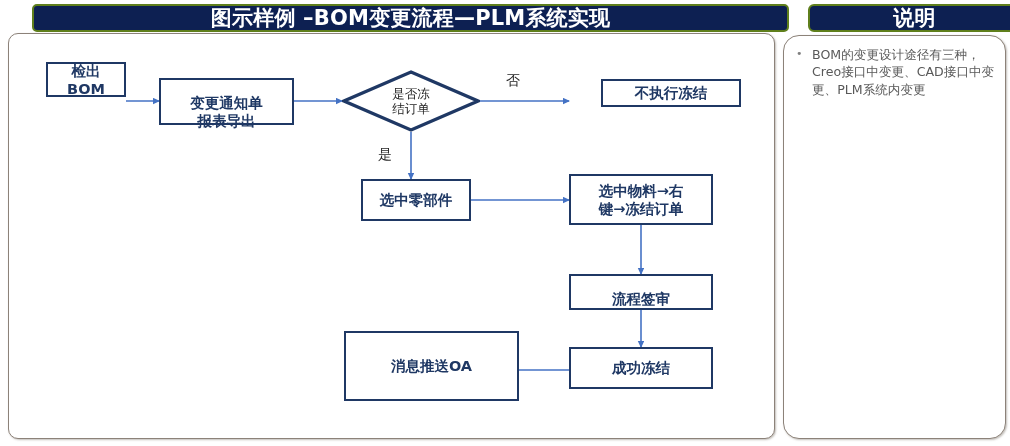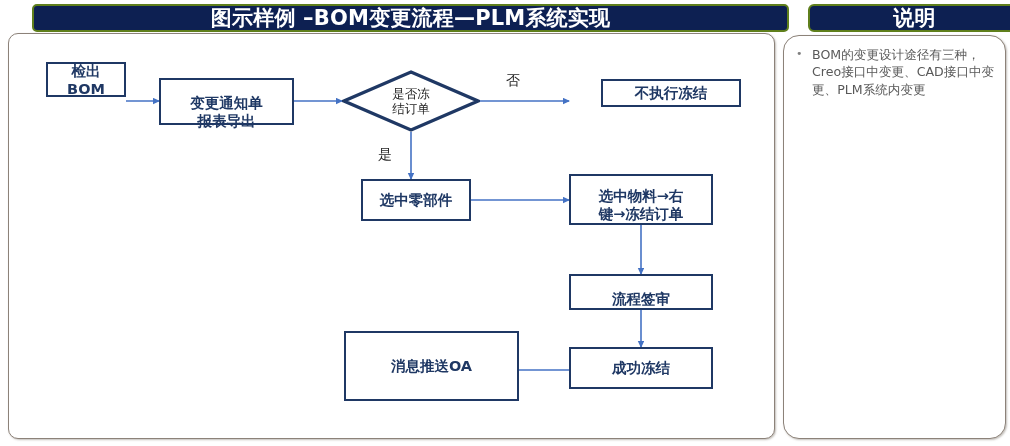--- a/index.html
+++ b/index.html
@@ -196,21 +196,21 @@
     </div>
 
     <div class="node" style="left:560px; top:45px;  width:140px; height:28px;margin-left:32px;">
       <span>不执行冻结</span>
     </div>
 
     <div class="node" style="left:352px; top:145px; width:110px; height:42px;">
       <span>选中零部件</span>
     </div>
 
-    <div class="node" style="left:560px; top:140px; width:144px; height:51px;align-items:flex-end;">
+    <div class="node" style="left:560px; top:140px; width:144px; height:51px;">
       <span style="white-space:pre-line;">选中物料→右
 键→冻结订单</span>
     </div>
 
     <div class="node" style="left:560px; top:240px; width:144px; height:36px;align-items:flex-end;">
       <span>流程签审</span>
     </div>
 
     <div class="node" style="left:560px; top:313px; width:144px; height:42px;text-align:center;">
       <span>成功冻结</span>

